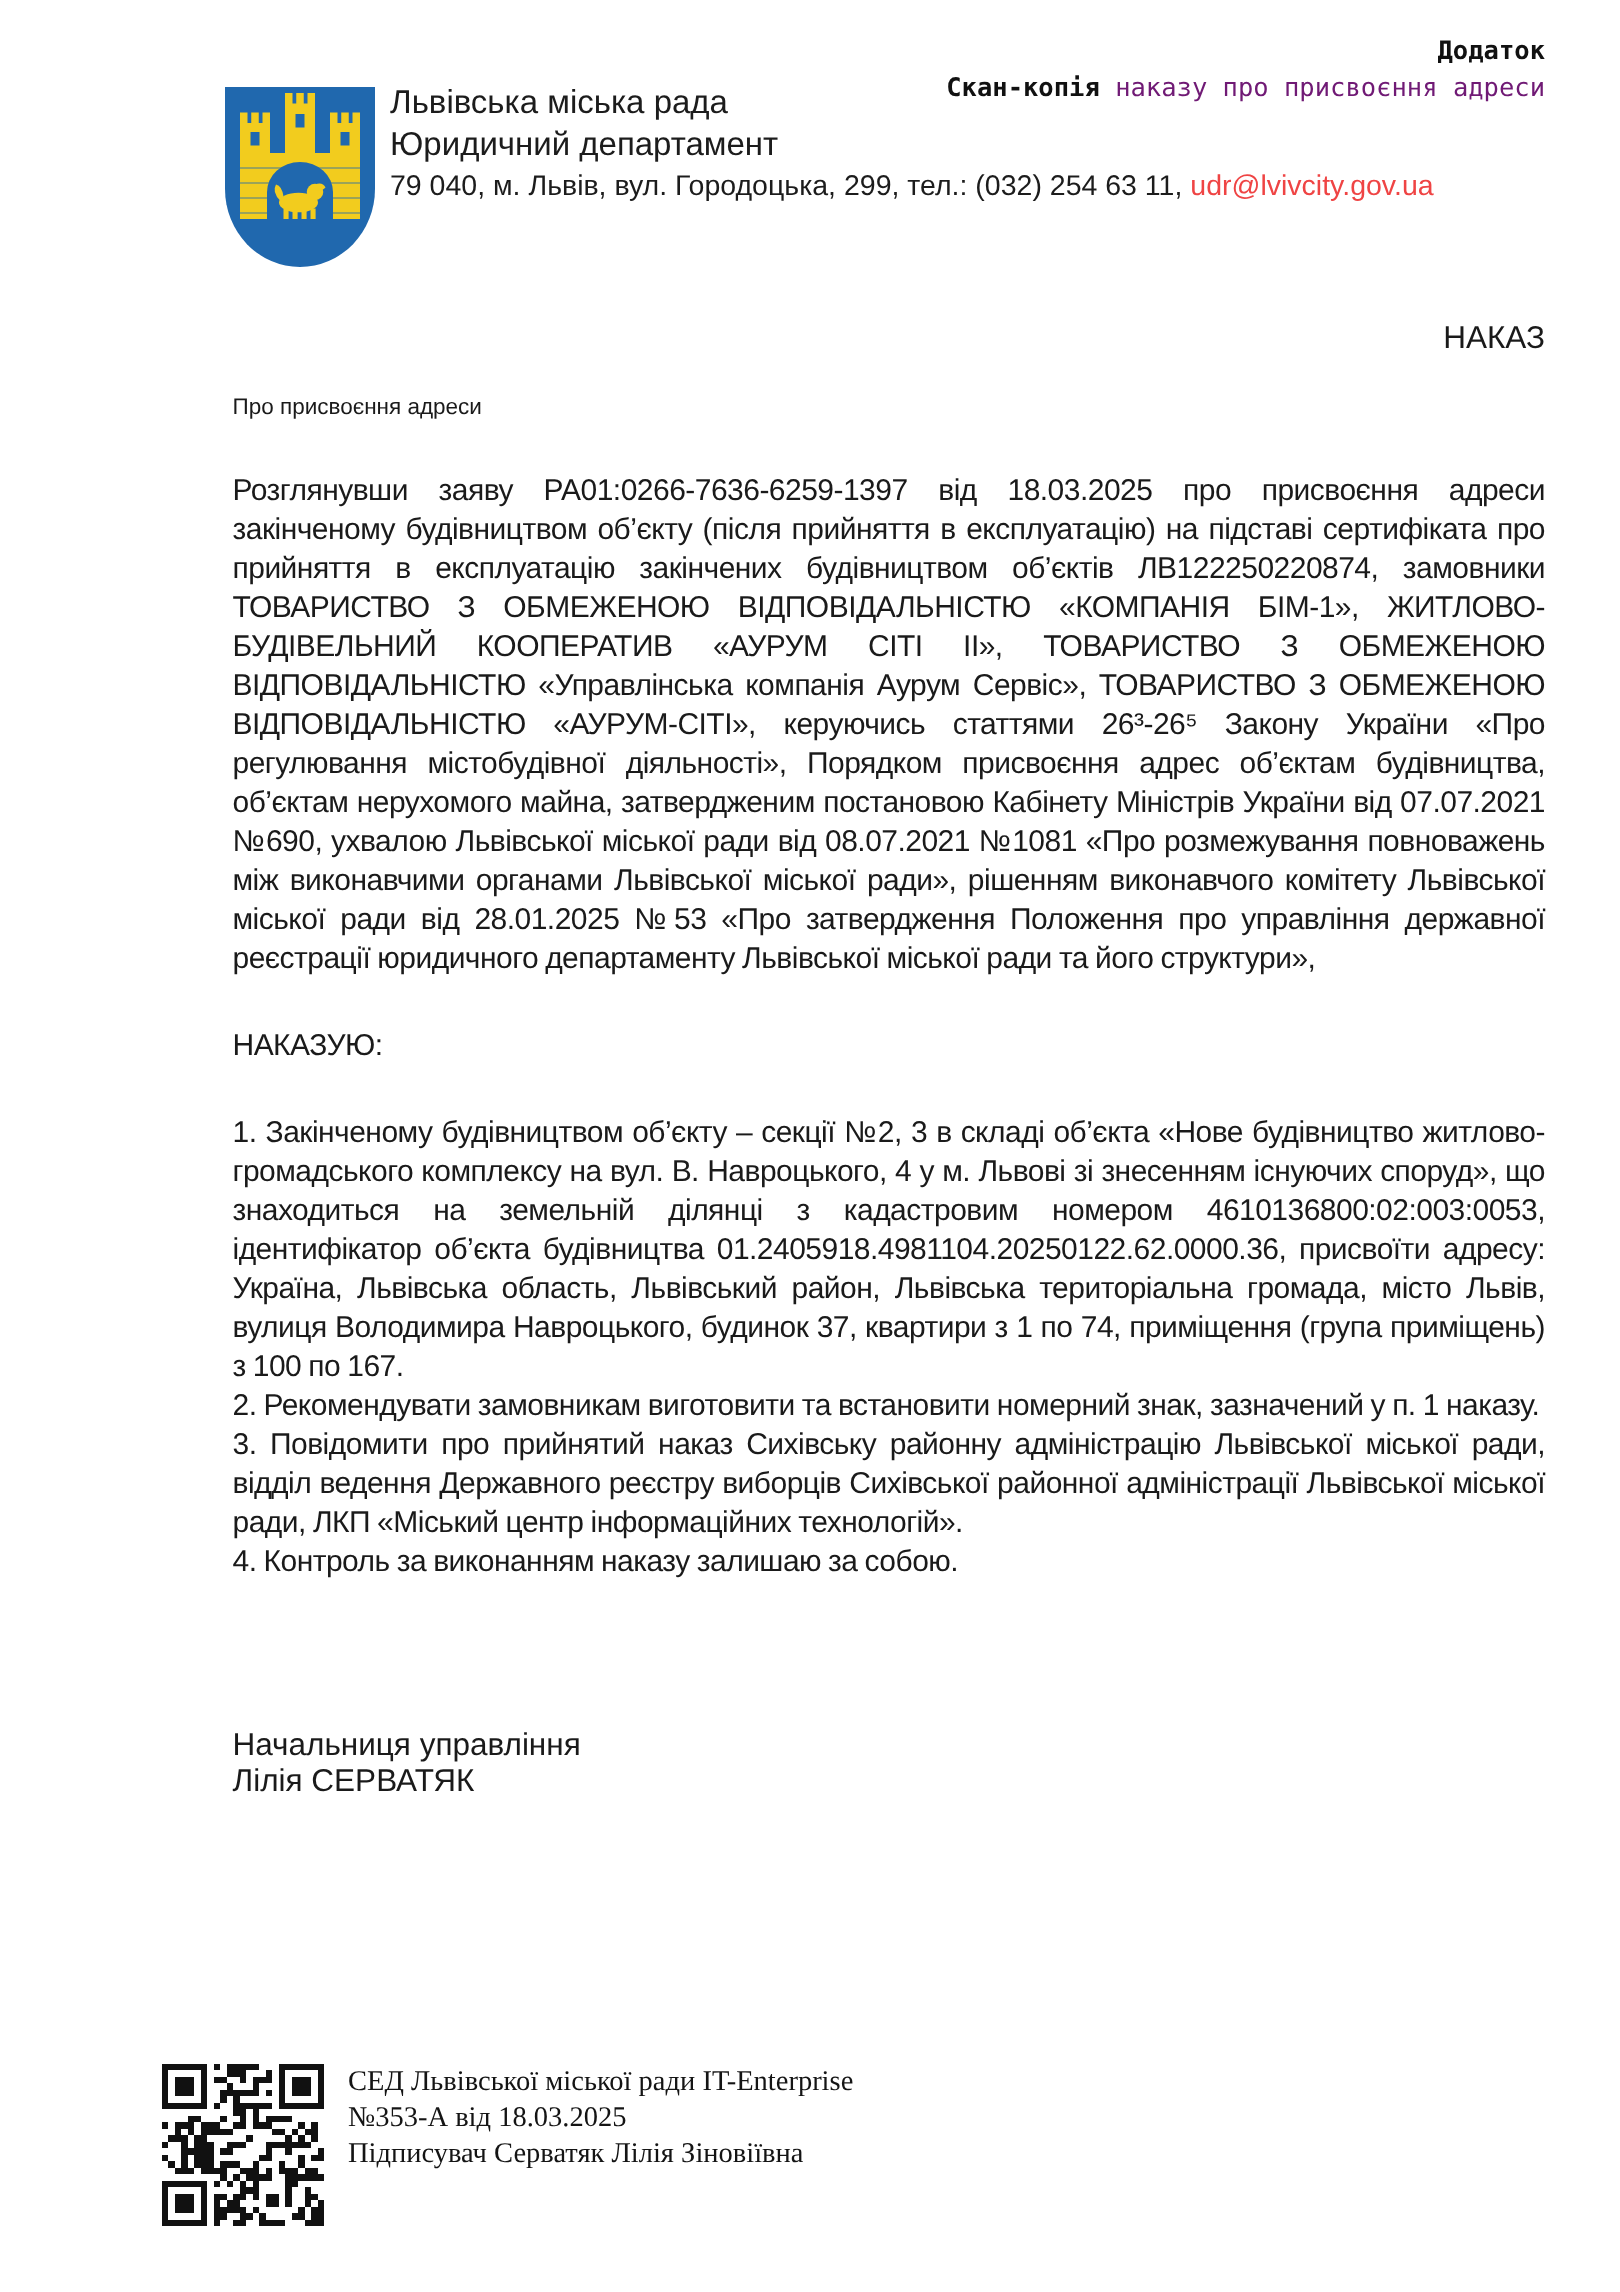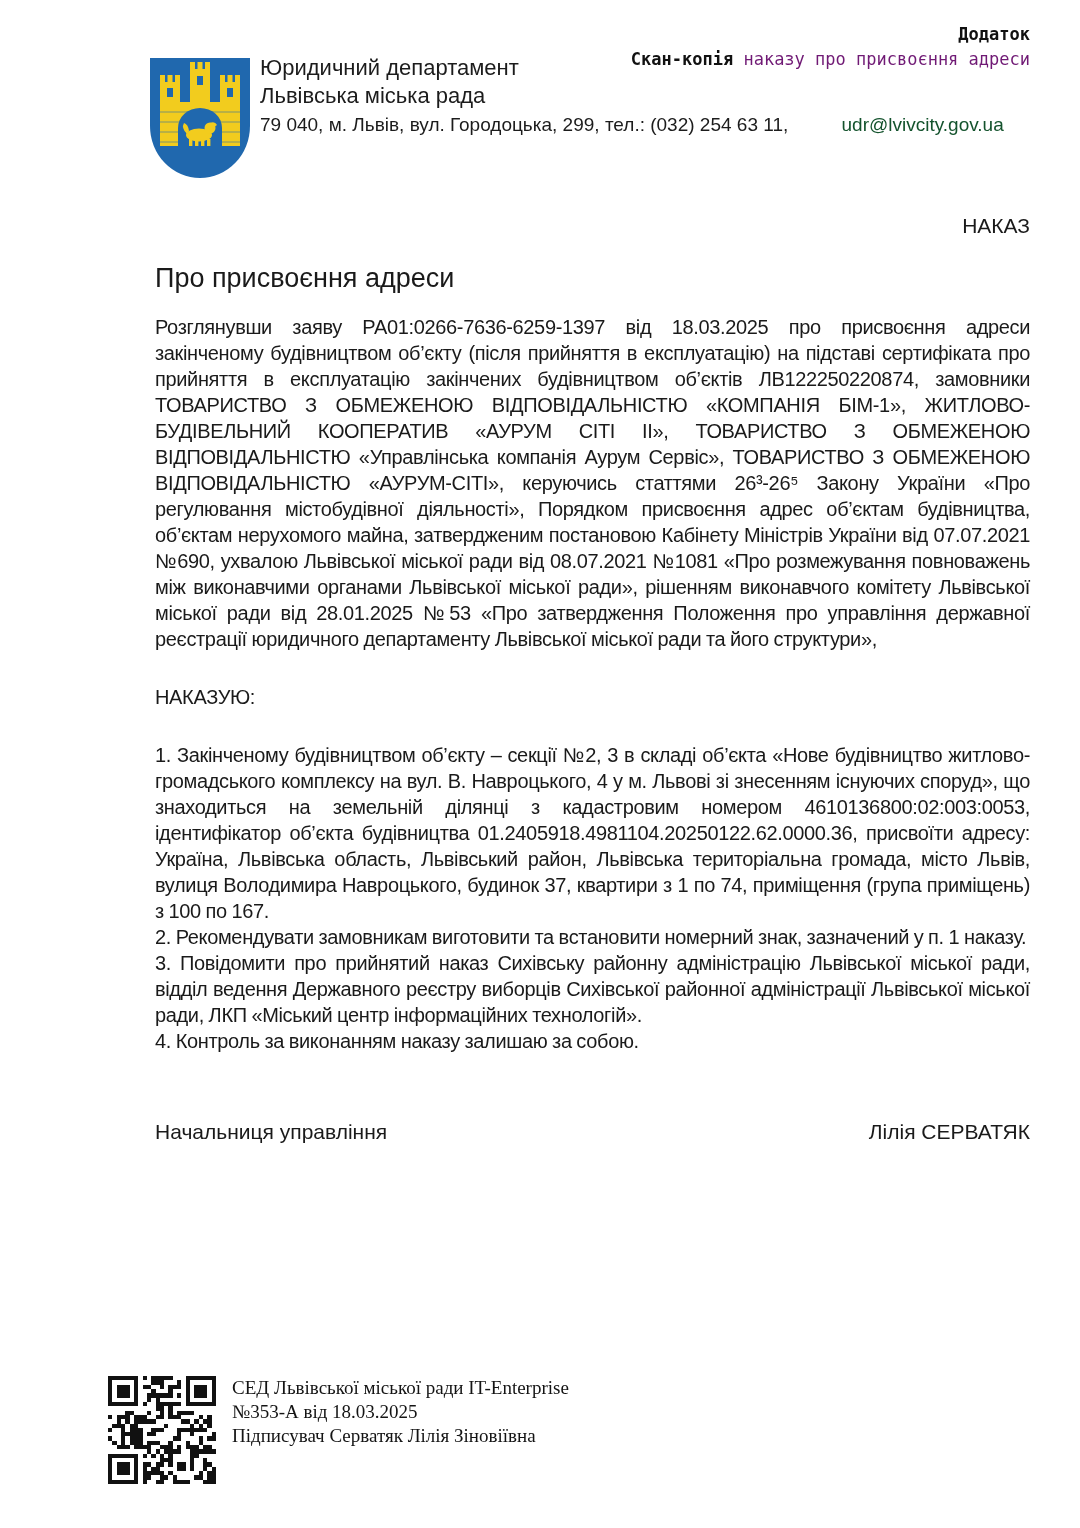--- a/index.html
+++ b/index.html
@@ -23,42 +23,42 @@
   }
   .annex .gray{color:#701a75;font-weight:500;}
   
   .logo{position:absolute;left:148px;top:56px;width:104px;height:124px;}
   
   .org{position:absolute;left:260px;top:54px;width:780px;}
   .org-line{font-size:22px;line-height:28px;color:#1c1c1c;}
   .org-name{font-size:30px;line-height:36px;margin-top:3px;letter-spacing:-0.5px;color:#1c1c1c;white-space:nowrap;}
   .org-name .gray{color:#a9a9a9;}
   .org-address{font-size:19px;line-height:24px;margin-top:3px;color:#1c1c1c;white-space:nowrap;}
-  .org-address .gray{color:#14532d;margin-left:48px;}
+  .org-address .gray{color:#ef4444;}
   
   .doc-title{
     position:absolute;left:155px;top:214px;width:875px;
     text-align:right;font-size:21px;color:#1a1a1a;
   }
   .doc-subject{
     position:absolute;left:155px;top:263px;width:875px;
-    font-size:27px;color:#1a1a1a;
+    font-size:15px;color:#1a1a1a;
   }
   .content{
     position:absolute;left:155px;top:314px;width:875px;
     font-size:20px;line-height:26px;
     letter-spacing:-0.35px;word-spacing:-0.5px;
     text-align:justify;color:#1a1a1a;
   }
   .content p{margin:0;}
   .content .order-word{margin:32px 0;text-align:left;}
   .signature{
-    position:absolute;left:155px;top:1120px;width:875px;
+    position:absolute;left:155px;top:1152px;width:875px;
     display:flex;justify-content:space-between;
-    font-size:21px;color:#1a1a1a;
+    font-size:21px;color:#1a1a1a;flex-direction:column;
   }
   
   .footer-qr{position:absolute;left:108px;top:1376px;width:108px;height:108px;}
   .footer-text{
     position:absolute;left:232px;top:1376px;
     font-family:"Liberation Serif",serif;
     font-size:19px;line-height:24px;color:#141414;
   }
 </style>
 </head>
@@ -115,22 +115,22 @@
         <rect x="41" y="83" width="3.4" height="7"></rect>
         <rect x="47" y="83" width="3.4" height="7"></rect>
         <rect x="53" y="83" width="3.4" height="7"></rect>
         <rect x="59" y="83" width="3.4" height="7"></rect>
         <path d="M39 78 q-6 -6 -3 -11 q4 1 5 8 Z"></path>
       </g>
     </svg>
   </div>
 
   <div class="org">
+    <div class="org-line">Львівська міська рада</div>
     <div class="org-line">Юридичний департамент</div>
-    <div class="org-line">Львівська міська рада</div>
     <div class="org-address"><span>79 040, м. Львів, вул. Городоцька, 299, тел.: (032) 254 63 11, </span><span class="gray">udr@lvivcity.gov.ua</span></div>
   </div>
 
   <div class="doc-title">НАКАЗ</div>
   <div class="doc-subject">Про присвоєння адреси</div>
 
   <div class="content">
     <p>Розглянувши заяву РА01:0266-7636-6259-1397 від 18.03.2025 про присвоєння адреси закінченому будівництвом об’єкту (після прийняття в експлуатацію) на підставі сертифіката про прийняття в експлуатацію закінчених будівництвом об’єктів ЛВ122250220874, замовники ТОВАРИСТВО З ОБМЕЖЕНОЮ ВІДПОВІДАЛЬНІСТЮ «КОМПАНІЯ БІМ-1», ЖИТЛОВО-БУДІВЕЛЬНИЙ КООПЕРАТИВ «АУРУМ СІТІ ІІ», ТОВАРИСТВО З ОБМЕЖЕНОЮ ВІДПОВІДАЛЬНІСТЮ «Управлінська компанія Аурум Сервіс», ТОВАРИСТВО З ОБМЕЖЕНОЮ ВІДПОВІДАЛЬНІСТЮ «АУРУМ-СІТІ», керуючись статтями 26³-26⁵ Закону України «Про регулювання містобудівної діяльності», Порядком присвоєння адрес об’єктам будівництва, об’єктам нерухомого майна, затвердженим постановою Кабінету Міністрів України від 07.07.2021 №690, ухвалою Львівської міської ради від 08.07.2021 №1081 «Про розмежування повноважень між виконавчими органами Львівської міської ради», рішенням виконавчого комітету Львівської міської ради від 28.01.2025 №53 «Про затвердження Положення про управління державної реєстрації юридичного департаменту Львівської міської ради та його структури»,</p>
     <p class="order-word">НАКАЗУЮ:</p>
     <p>1. Закінченому будівництвом об’єкту – секції №2, 3 в складі об’єкта «Нове будівництво житлово-громадського комплексу на вул. В. Навроцького, 4 у м. Львові зі знесенням існуючих споруд», що знаходиться на земельній ділянці з кадастровим номером 4610136800:02:003:0053, ідентифікатор об’єкта будівництва 01.2405918.4981104.20250122.62.0000.36, присвоїти адресу: Україна, Львівська область, Львівський район, Львівська територіальна громада, місто Львів, вулиця Володимира Навроцького, будинок 37, квартири з 1 по 74, приміщення (група приміщень) з 100 по 167.</p>

